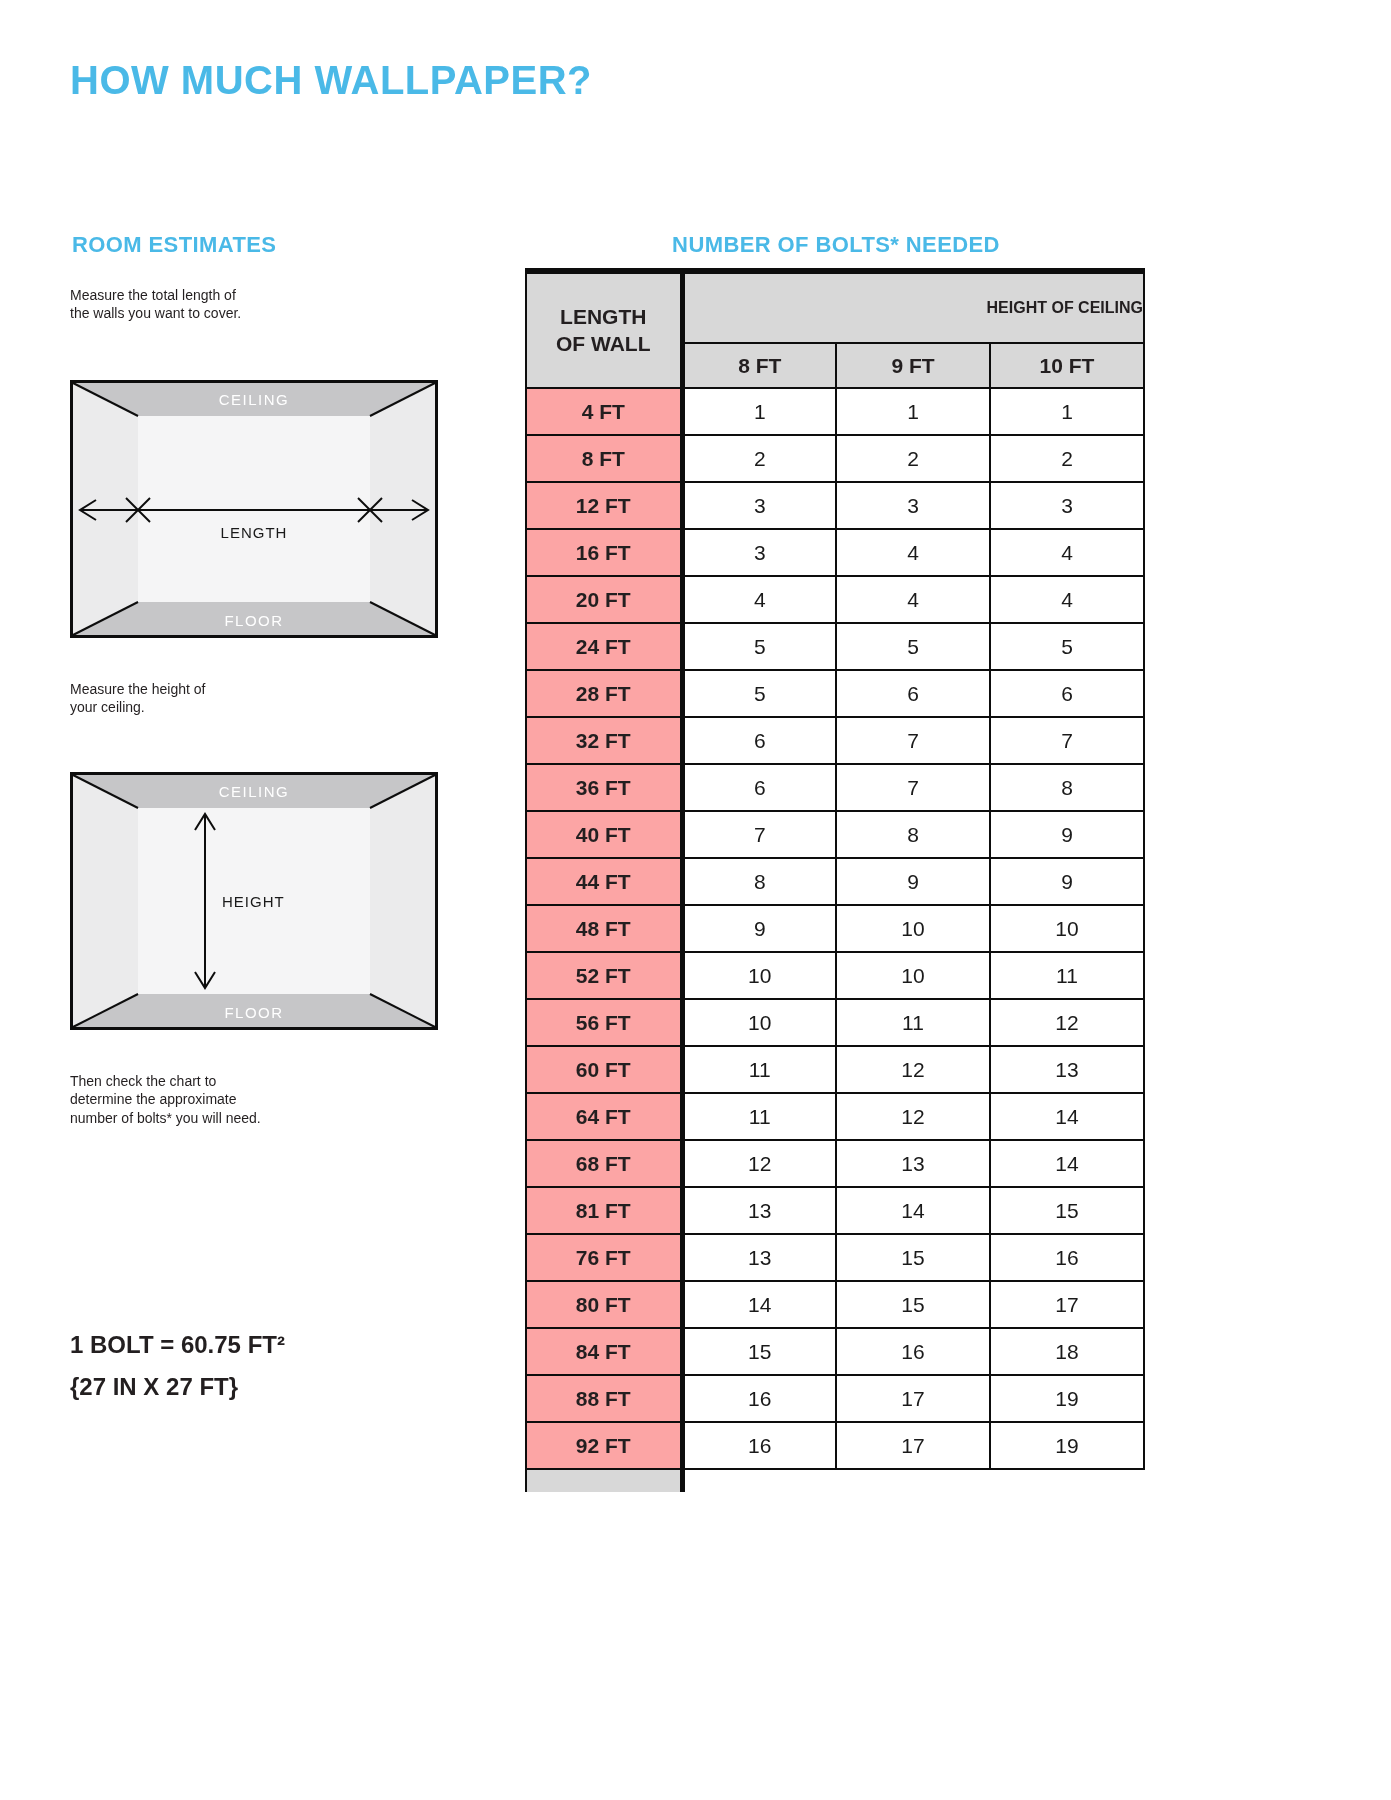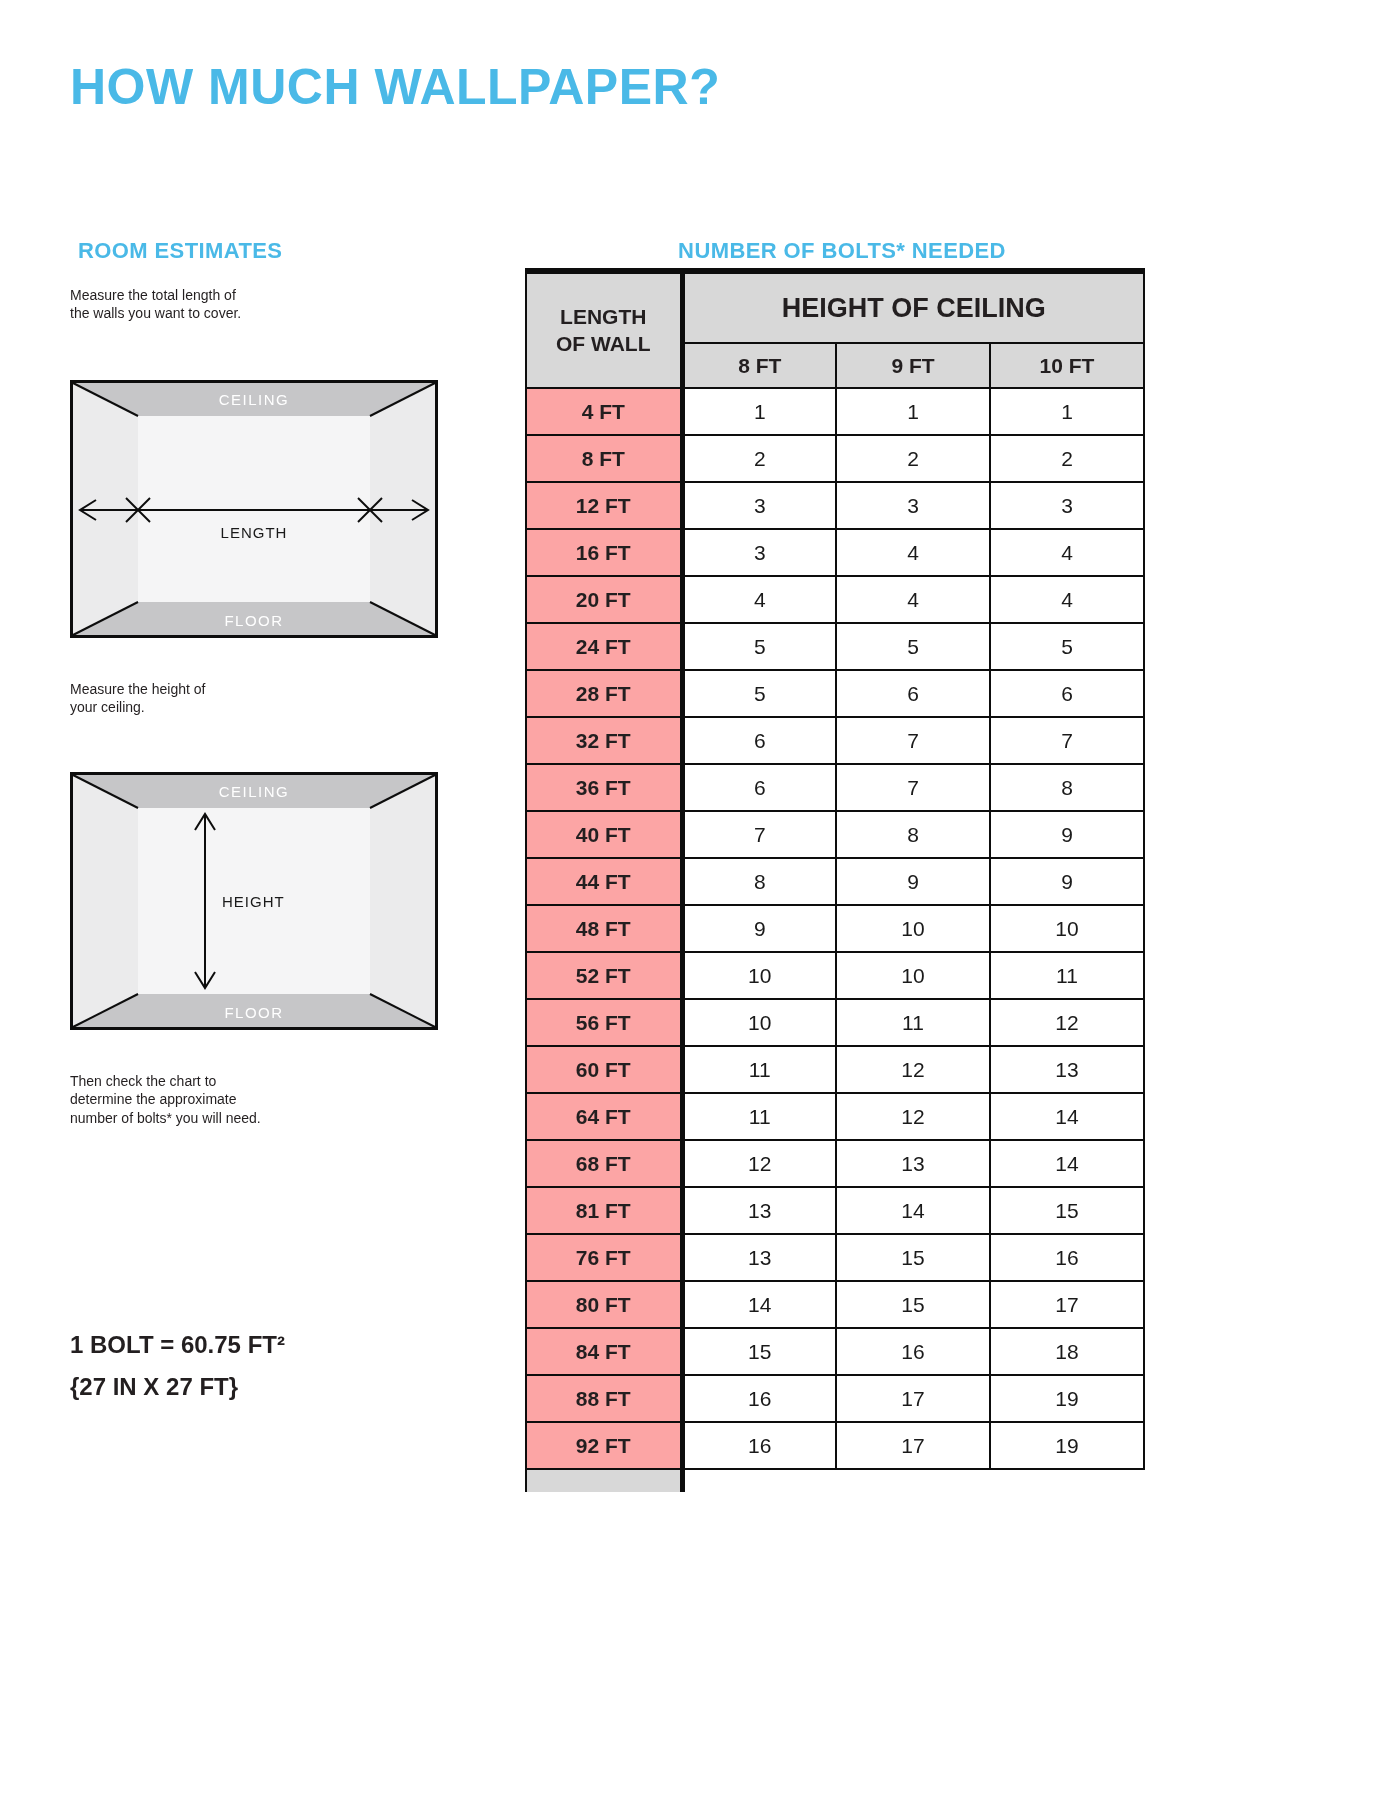--- a/index.html
+++ b/index.html
@@ -9,27 +9,27 @@
     height: 1800px;
     background: #ffffff;
     font-family: "Liberation Sans", sans-serif;
     color: #231f20;
     overflow: hidden;
   }
   .title {
     position: absolute;
     left: 70px; top: 58px;
     margin: 0;
-    font-size: 50px;
+    font-size: 40px;
     font-weight: bold;
     letter-spacing: 0.5px;
     color: #4ab9e7;
   }
   .section-heading {
-    margin: 8px;
+    margin: 2px;
     font-size: 22px;
     font-weight: bold;
     letter-spacing: 0.4px;
     color: #4ab9e7;
   }
   #room-estimates-heading { position: absolute; left: 70px; top: 230px; }
   #bolts-table-heading { position: absolute; left: 525px; top: 230px; width: 618px; text-align: center; }
   .para {
     position: absolute;
     margin: 0;
@@ -76,23 +76,24 @@
   #bolts-table .wall-h {
     background: #d8d8d8;
     font-size: 21px;
     font-weight: bold;
     white-space: pre-line;
     border-right: 5px solid #0d0d0d;
     line-height: 1.25;
   }
   #bolts-table .group-h {
     background: #d8d8d8;
-    font-size: 27px;
+    font-size: 16px;
     font-weight: bold;
     height: 68px;
+    text-align: right;
   }
   #bolts-table thead tr.sub th {
     background: #d8d8d8;
     font-size: 21px;
     font-weight: bold;
     height: 43px;
   }
   #bolts-table tbody td {
     height: 45px;
     font-size: 21px;

